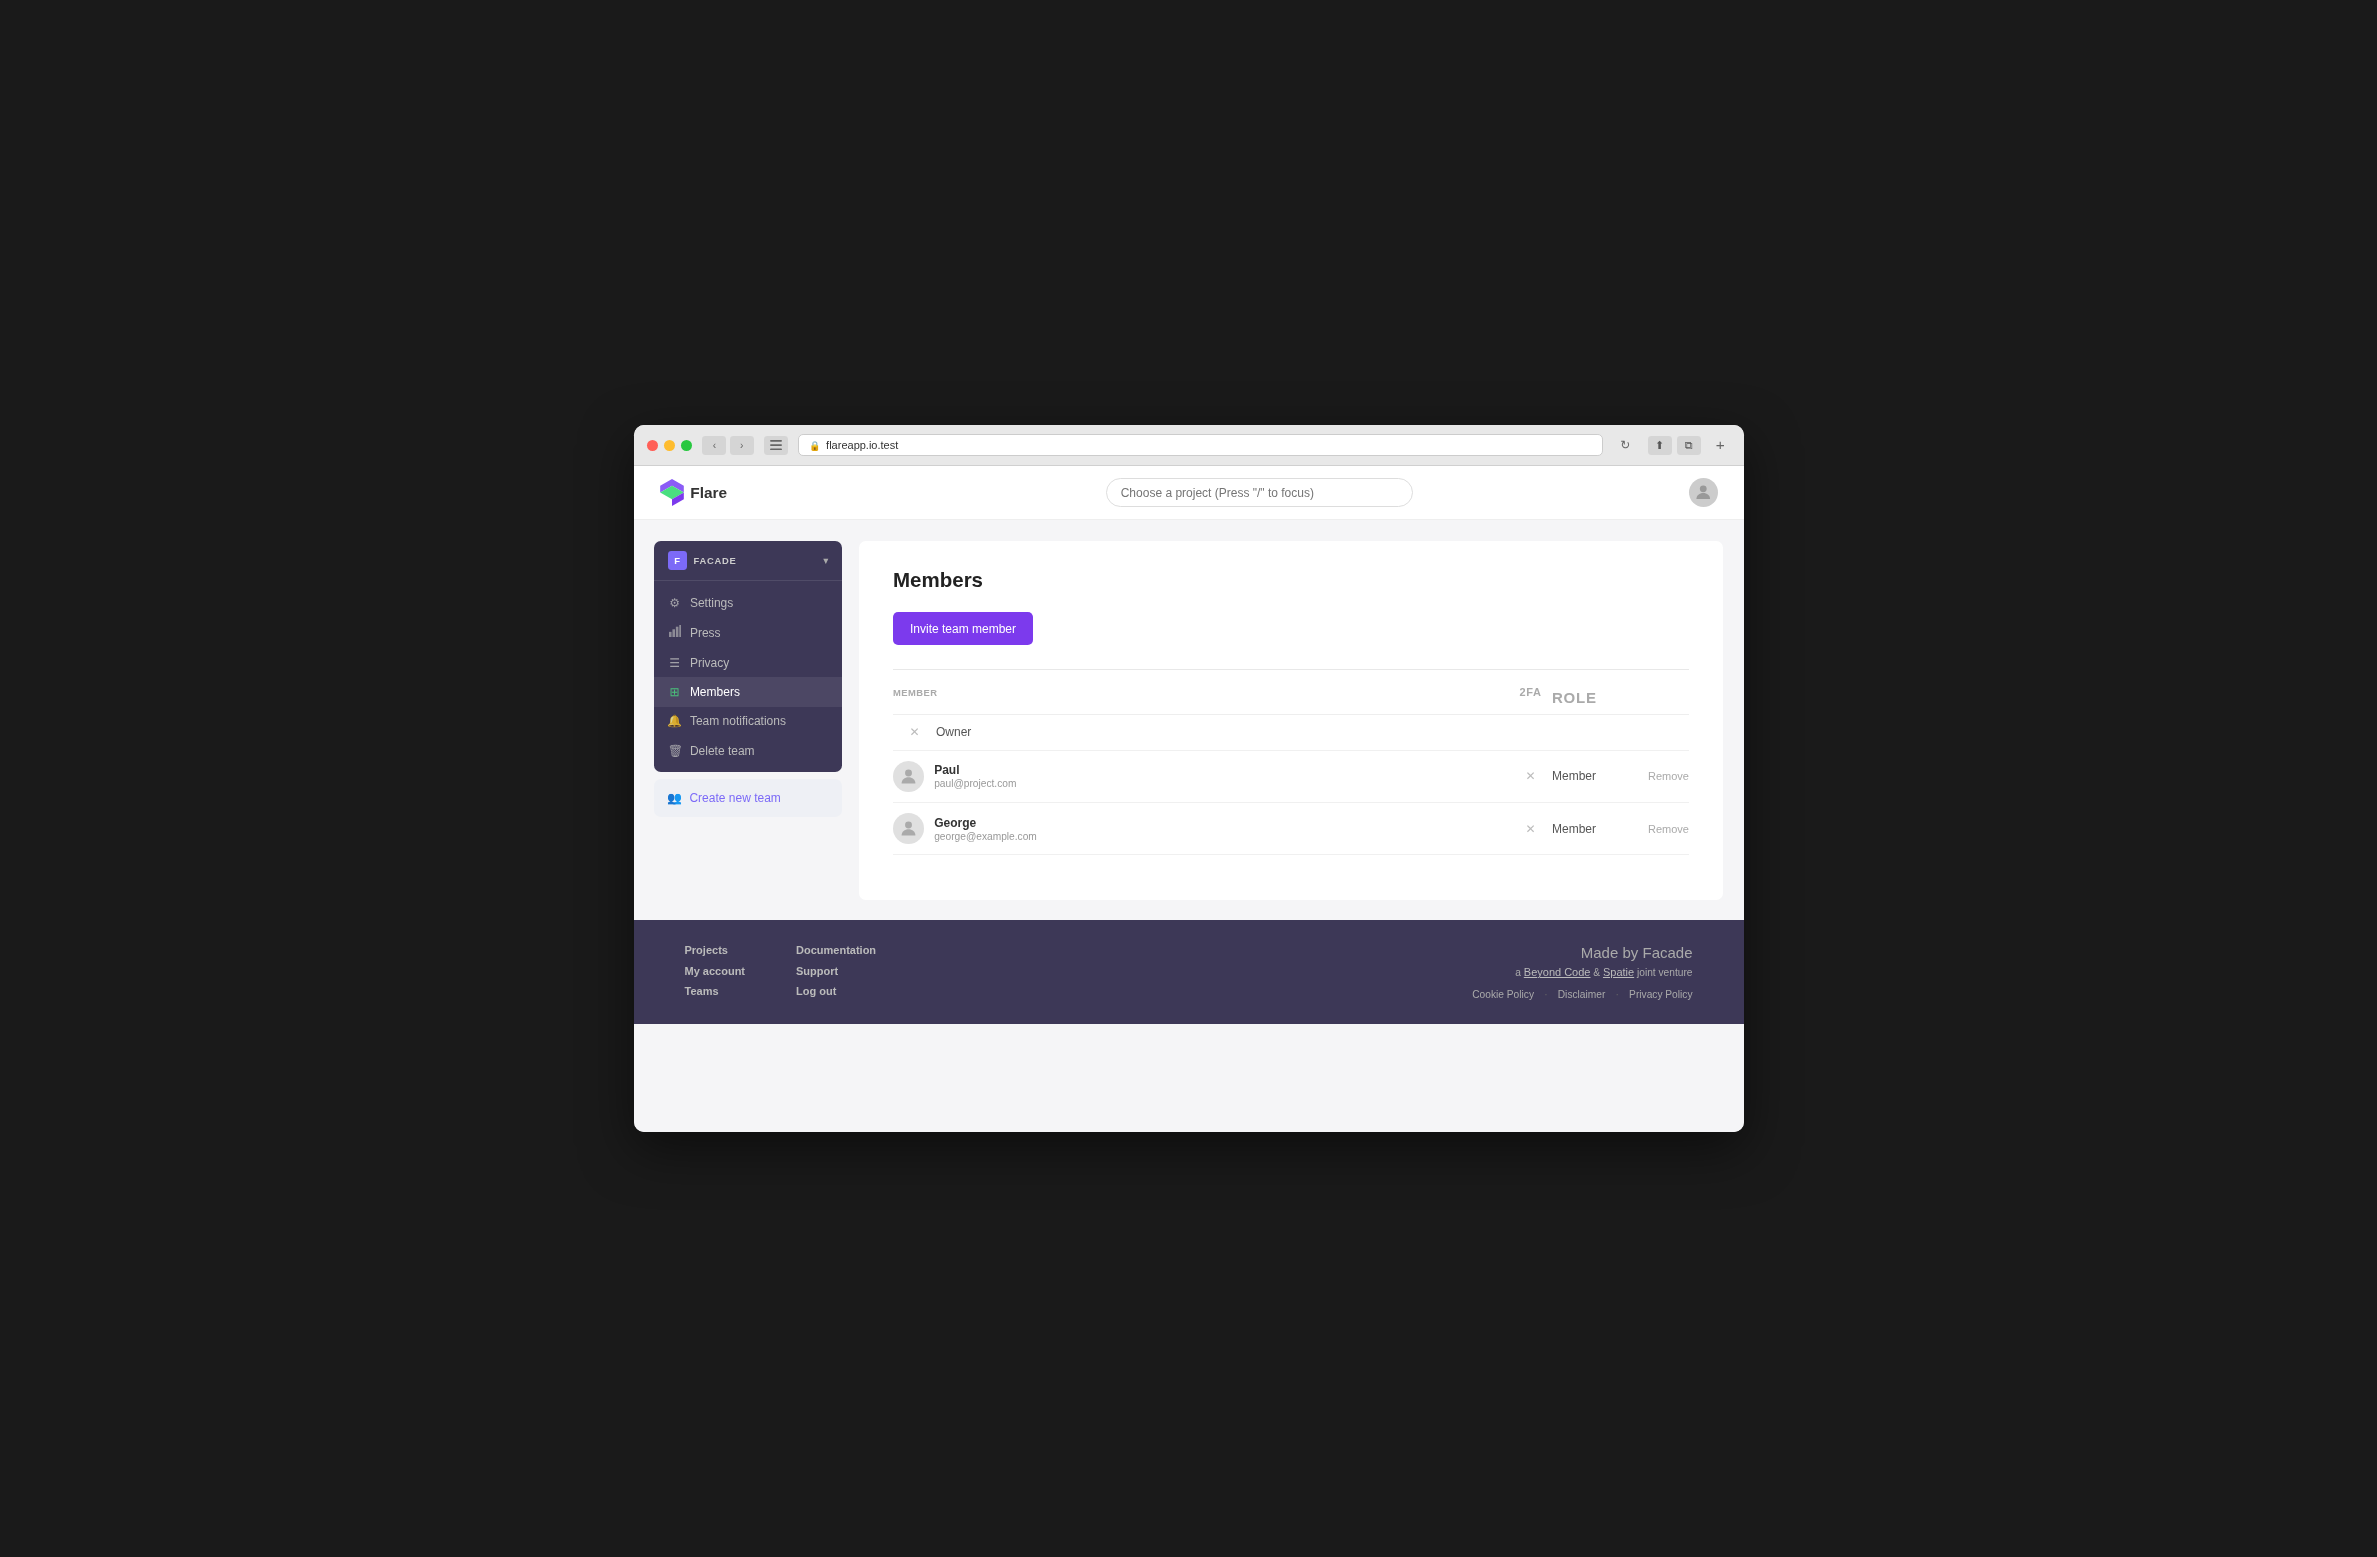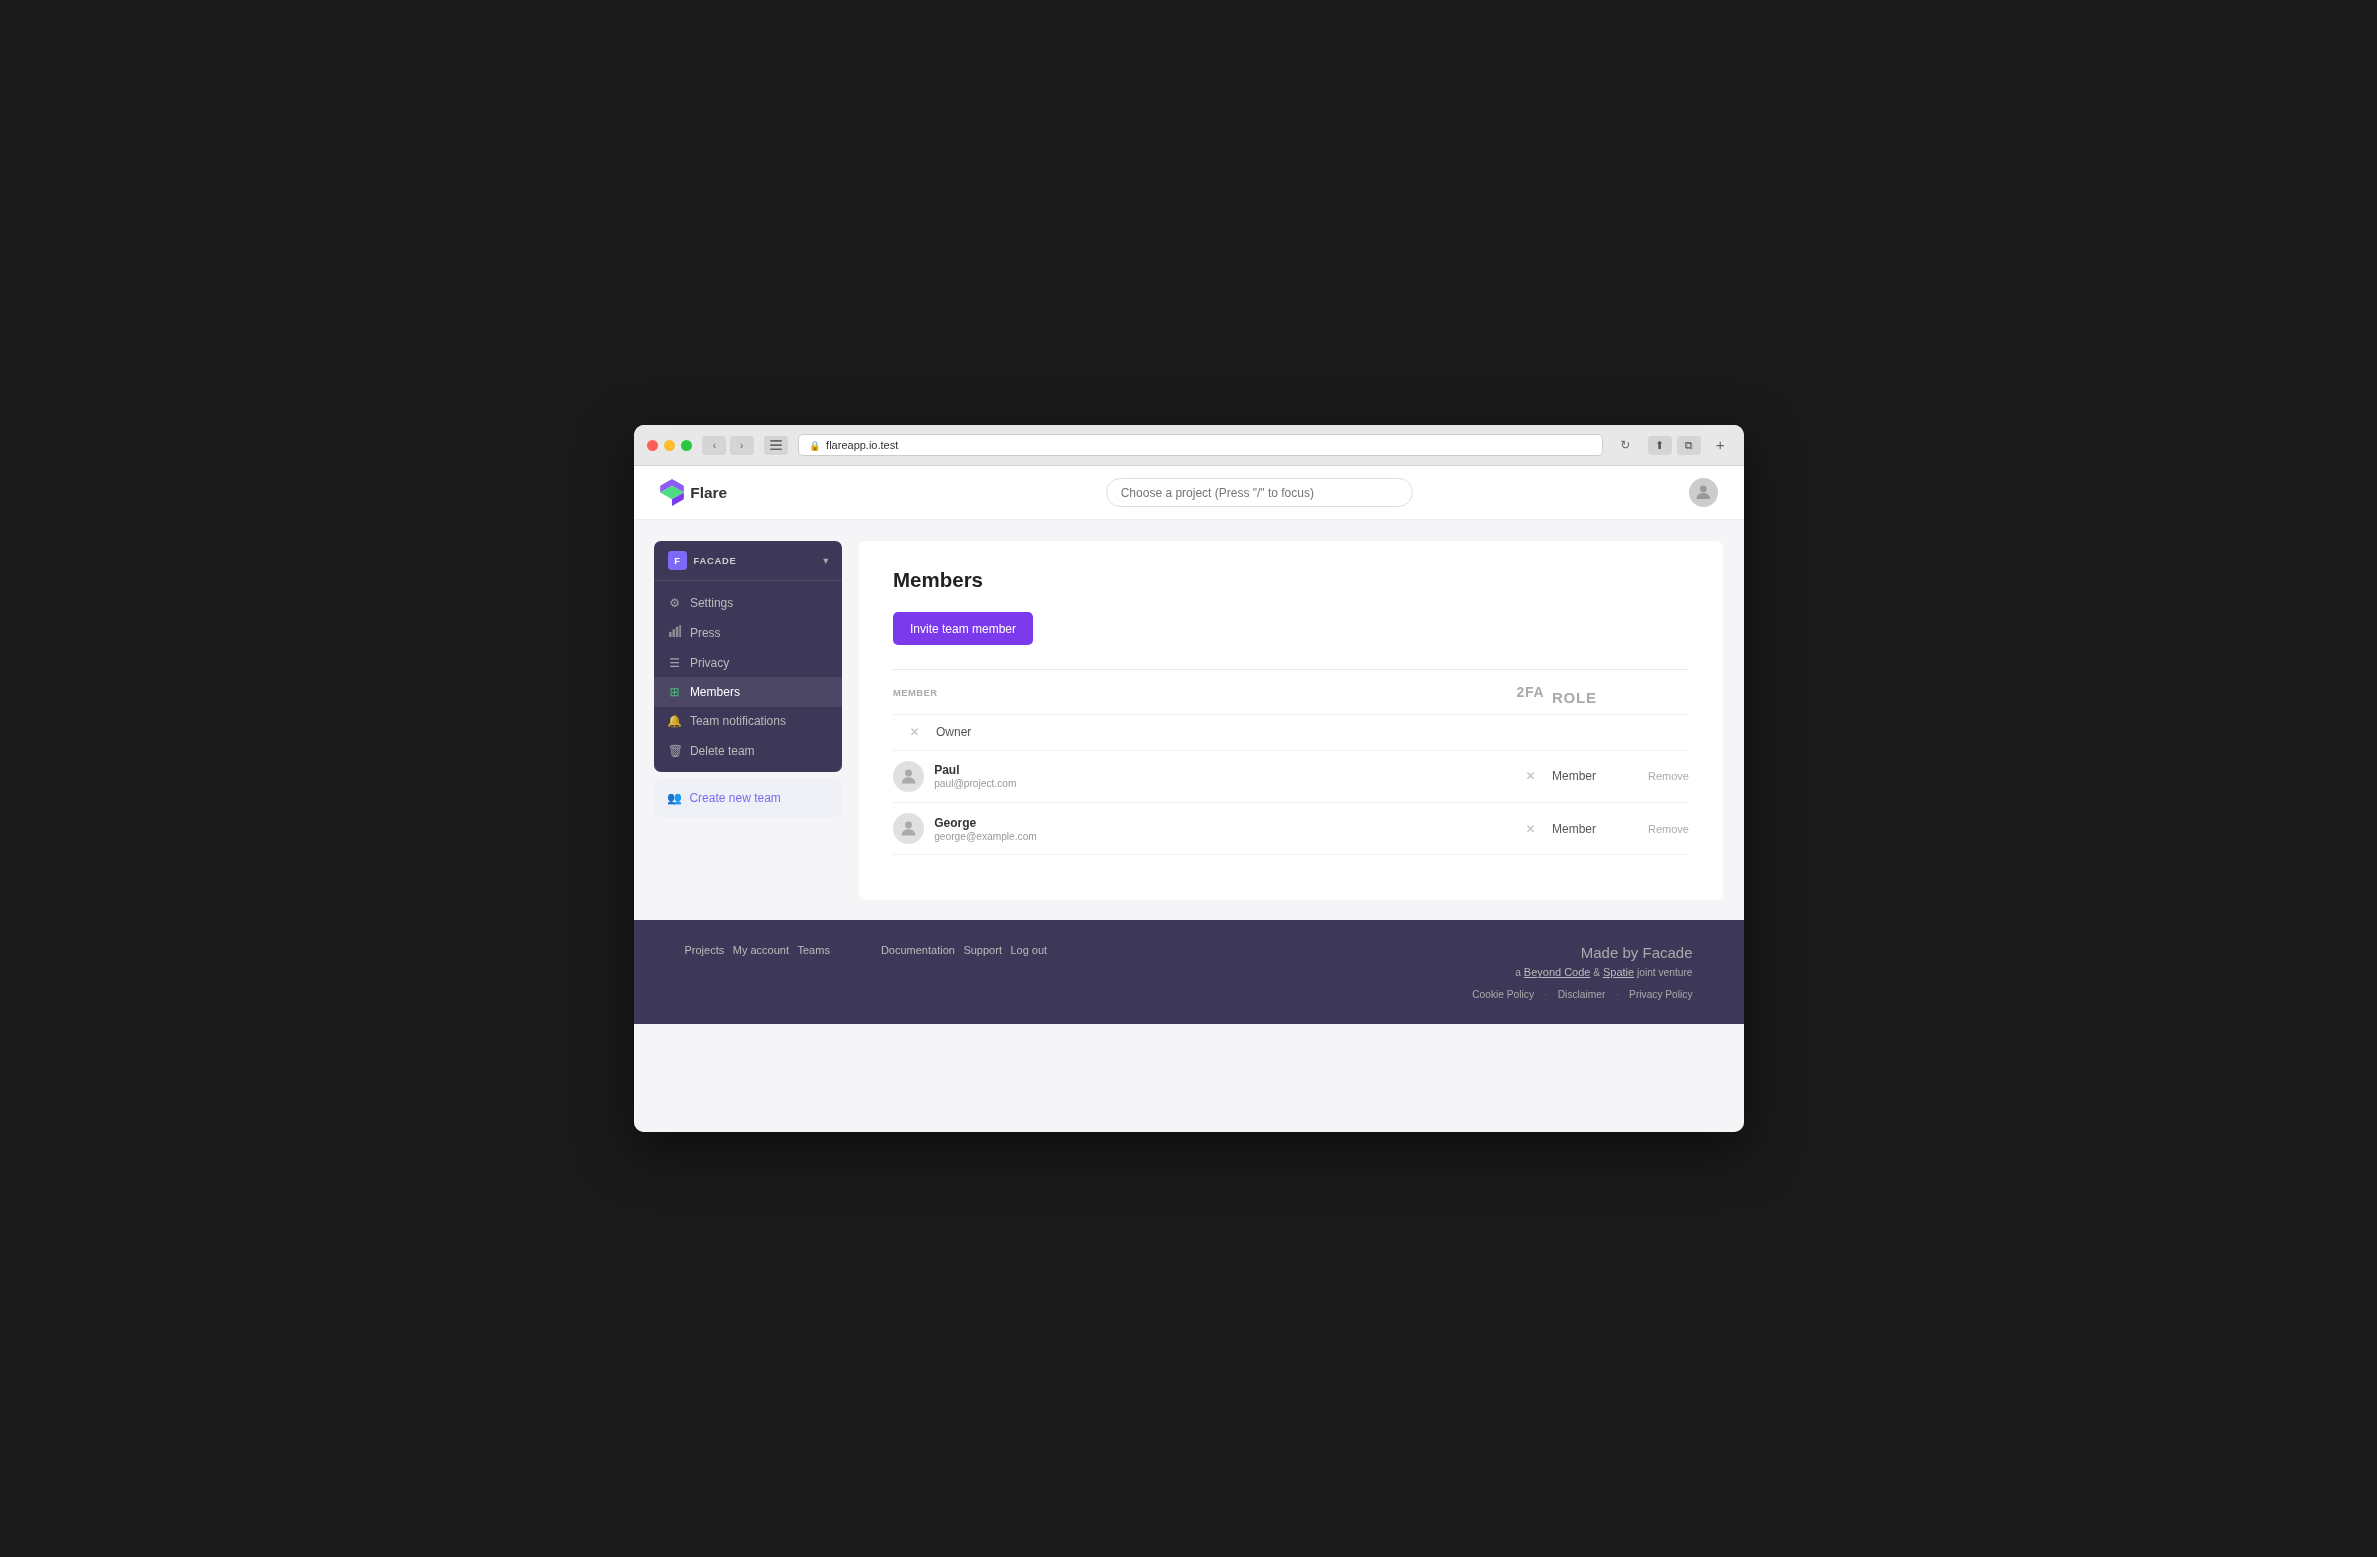--- a/index.html
+++ b/index.html
@@ -306,21 +306,21 @@
       width: 100%;
       border-top: 0.9px solid #e8e8e8;
     }
     .table-header {
       display: flex;
       align-items: center;
       padding: 8.5px 0;
       border-bottom: 0.9px solid #eee;
     }
     .col-member { flex: 1; font-size: 9.4px; font-weight: 600; color: #aaa; letter-spacing: 0.05em; text-transform: uppercase; }
-    .col-2fa { width: 43px; text-align: center; font-size: 14px; font-weight: 600; color: #aaa; letter-spacing: 0.05em; text-transform: uppercase; }
+    .col-2fa { width: 43px; text-align: center; font-size: 11px; font-weight: 600; color: #aaa; letter-spacing: 0.05em; text-transform: uppercase; }
     .col-role { width: 137px; font-size: 15px; font-weight: 600; color: #aaa; letter-spacing: 0.05em; text-transform: uppercase; margin-top: 10px; }
 
     .member-row {
       display: flex;
       align-items: center;
       padding: 10.2px 0;
       border-bottom: 0.9px solid #f0f0f0;
     }
     .member-info {
       flex: 1;
@@ -380,22 +380,23 @@
       display: flex;
       justify-content: space-between;
       align-items: flex-start;
     }
     .footer-left {
       display: flex;
       gap: 51px;
     }
     .footer-col {
       display: flex;
-      flex-direction: row;
+      flex-direction: column;
       gap: 8.5px;
+      font-weight: bold;
     }
     .footer-link {
       font-size: 11px;
       color: #bbb;
       cursor: pointer;
       text-decoration: none;
     }
     .footer-right {
       text-align: right;
     }

